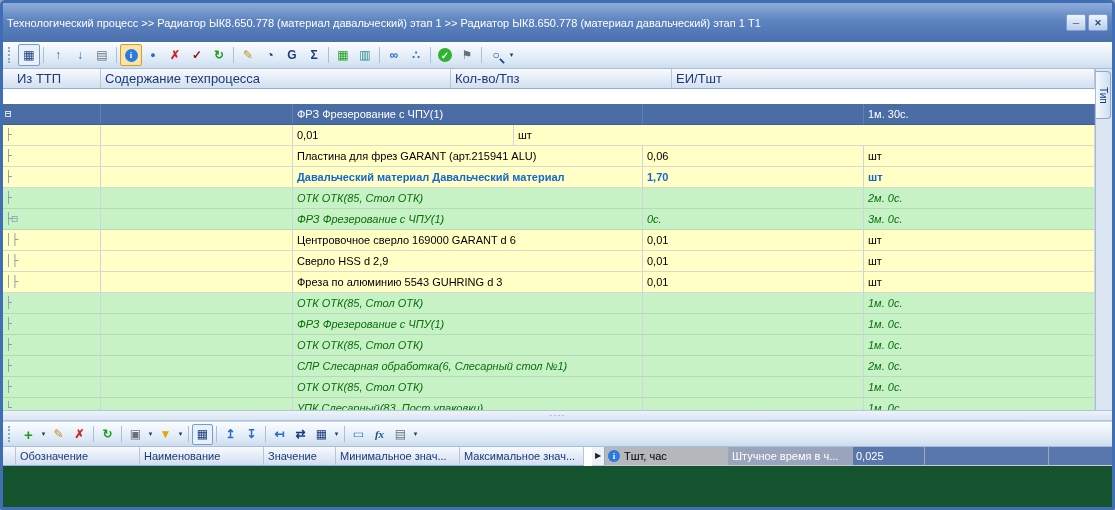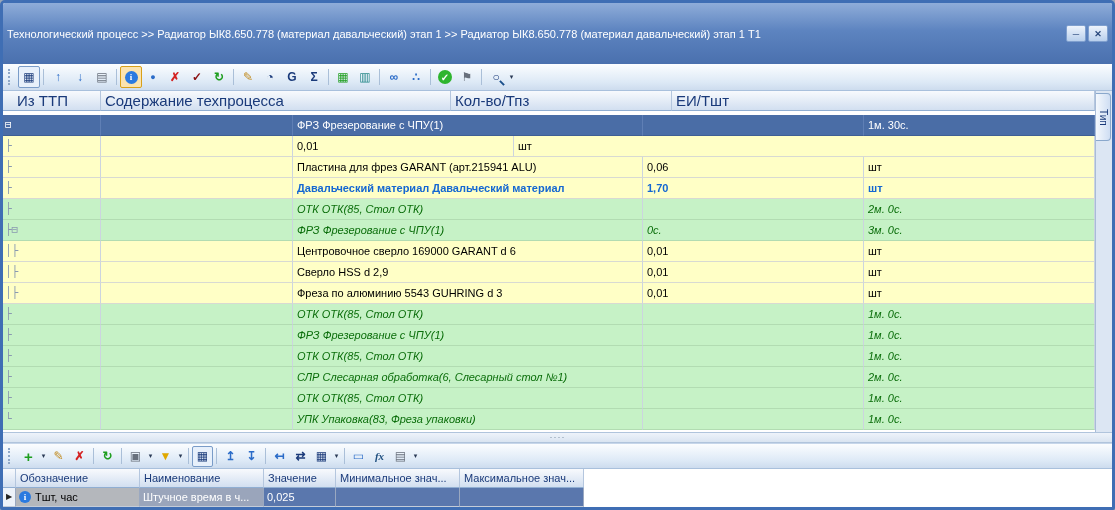--- a/index.html
+++ b/index.html
@@ -1,21 +1,21 @@
 <!DOCTYPE html>
 <html><head>
 <meta charset="utf-8">
 <style>
   html,body{margin:0;padding:0;background:#9aa7b8;font-family:"Liberation Sans",sans-serif;}
   .window{width:1115px;height:510px;box-sizing:border-box;border:3px solid #3f6eb4;border-radius:5px 5px 2px 2px;
           display:flex;flex-direction:column;background:#ffffff;overflow:hidden;}
   
   .titlebar{height:29px;flex:none;display:flex;align-items:center;
             background:linear-gradient(180deg,#8fadd9 0%,#5d84c0 45%,#4a70ae 100%);
-            color:#fff;font-size:11px;padding:16px 4px;white-space:nowrap;overflow:hidden;}
+            color:#fff;font-size:11px;padding:5px 4px;white-space:nowrap;overflow:hidden;}
   .titlebar .ttl{flex:1;overflow:hidden;text-overflow:ellipsis;}
   .winbtn{width:18px;height:15px;margin-left:2px;flex:none;display:flex;align-items:center;justify-content:center;
           background:linear-gradient(180deg,#eef4fc,#b9cfec);border:1px solid #7f9fce;border-radius:2px;
           color:#29487c;font-size:9px;font-weight:bold;cursor:default;}
   
   .toolbar{flex:none;display:flex;align-items:center;padding:0 3px;
            background:linear-gradient(180deg,#fbfdff 0%,#dde9f6 70%,#cddcee 100%);
            border-bottom:1px solid #a9c0dc;}
   .toolbar.top{height:26px;}
   .toolbar.bot{height:24px;border-top:1px solid #c6d6ea;}
@@ -34,21 +34,21 @@
   .c-yel{color:#e0a800}
   .circle{width:13px;height:13px;border-radius:50%;background:#2a7ae0;color:#fff;
           display:flex;align-items:center;justify-content:center;font:bold 9px "Liberation Serif",serif;}
   .circle.green{background:#2eb52e;width:14px;height:14px;font-size:10px;}
   .zoomtail::after{content:"";position:absolute;width:6px;height:2px;background:#1a4e8a;
                    transform:rotate(45deg);right:1px;bottom:3px;}
   .fx{font:bold italic 11px "Liberation Serif",serif;color:#205080;}
   
   .main{flex:none;height:341px;display:flex;background:#fff;}
   .grid{flex:1;display:flex;flex-direction:column;overflow:hidden;border-right:1px solid #a8bcd8;}
-  .hrow{display:flex;height:24px;flex:none;font-size:15px;color:#1a3a7a;}
+  .hrow{display:flex;height:35px;flex:none;font-size:13px;color:#1a3a7a;}
   .hcell{box-sizing:border-box;height:20px;line-height:19px;padding:0 4px;overflow:hidden;white-space:nowrap;
          background:linear-gradient(180deg,#f8fafd,#dde7f4 70%,#d2dff0);
          border-right:1px solid #b4c6de;border-bottom:1px solid #90aed2;flex:none;}
   .row{display:flex;height:21px;flex:none;font-size:11px;color:#000;}
   .cell{box-sizing:border-box;height:21px;line-height:20px;padding:0 4px;overflow:hidden;white-space:nowrap;
         border-right:1px solid #ccd4df;border-bottom:1px solid #d8dad2;flex:none;}
   .w-ttp{width:98px}.w-num{width:192px}.w-cont{width:350px}.w-qty{width:221px}
   .w-unit{flex:1;width:auto;}
   .hrow .w-ttp{padding-left:14px;}
   .tree{font-family:"DejaVu Sans Mono",monospace;color:#8a9ab0;padding-left:2px;font-size:11px;}
@@ -64,21 +64,21 @@
   .vtab{margin-top:2px;width:15px;height:48px;box-sizing:border-box;
         background:linear-gradient(90deg,#f4f8fd,#cfdef3);border:1px solid #8aa8cc;border-left:none;
         border-radius:0 4px 4px 0;display:flex;align-items:center;justify-content:center;
         writing-mode:vertical-rl;font-size:10px;color:#1a3a7a;}
   
   .splitter{flex:none;height:9px;background:linear-gradient(180deg,#eef3fa,#d9e4f1);
             border-top:1px solid #b0c4dc;border-bottom:1px solid #b0c4dc;
             display:flex;align-items:center;justify-content:center;
             color:#7a8ba0;font-size:9px;letter-spacing:1px;line-height:5px;}
   
-  .param{flex:1;background:#0c4a6e;display:flex;flex-direction:column;overflow:hidden;}
+  .param{flex:1;background:#14532d;display:flex;flex-direction:row;overflow:hidden;}
   .prow{display:flex;height:19px;flex:none;font-size:11px;}
   .phc{box-sizing:border-box;height:19px;line-height:18px;padding:0 4px;overflow:hidden;white-space:nowrap;
        background:linear-gradient(180deg,#f8fafd,#dde7f4 70%,#d2dff0);color:#1a3a7a;
        border-right:1px solid #b4c6de;border-bottom:1px solid #90aed2;flex:none;}
   .pc{box-sizing:border-box;height:19px;line-height:18px;padding:0 3px;overflow:hidden;white-space:nowrap;
       border-right:1px solid #9aa8c0;border-bottom:1px solid #c4ccd8;flex:none;display:flex;align-items:center;}
   .pw-ind{width:13px;padding:0;justify-content:center;}
   .pw-1{width:124px}.pw-2{width:124px}.pw-3{width:72px}.pw-4{width:124px}.pw-5{width:124px}
   .pw-fill{flex:1;border-right:none;background:#fff;border-bottom:none;}
   .pc.pw-ind{background:#edf2f9;color:#222;font-size:8px;}
@@ -237,21 +237,21 @@
       <div class="row r-grn">
         <div class="cell w-ttp tree">├</div>
         <div class="cell w-num"></div>
         <div class="cell w-cont">ОТК ОТК(85, Стол ОТК)</div>
         <div class="cell w-qty"></div>
         <div class="cell w-unit">1м. 0с.</div>
       </div>
       <div class="row r-grn">
         <div class="cell w-ttp tree">└</div>
         <div class="cell w-num"></div>
-        <div class="cell w-cont">УПК Упаковка(83, Фреза упаковки)</div>
+        <div class="cell w-cont">УПК Слесарный(83, Пост упаковки)</div>
         <div class="cell w-qty"></div>
         <div class="cell w-unit">1м. 0с.</div>
       </div>
 
       <div class="gridfill"></div>
     </div>
 
     <div class="tabstrip">
       <div class="vtab">Тип</div>
     </div>

